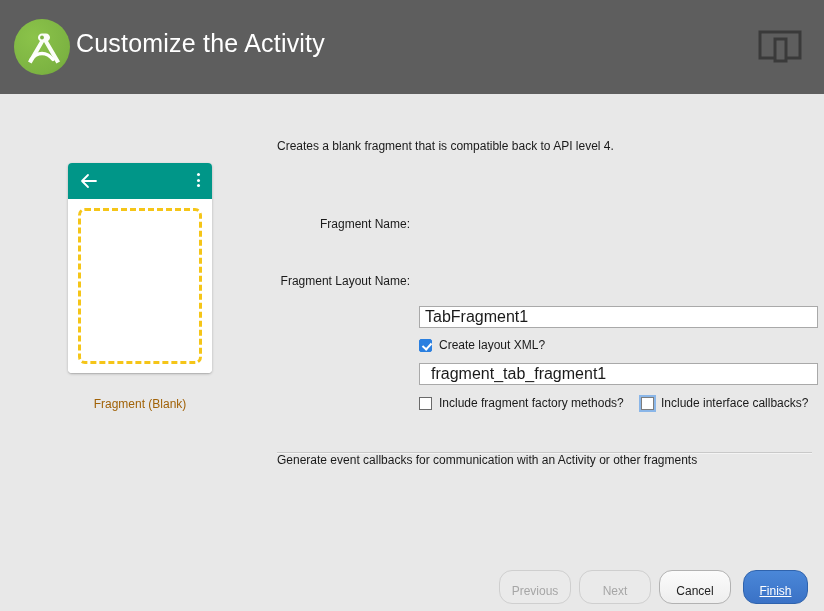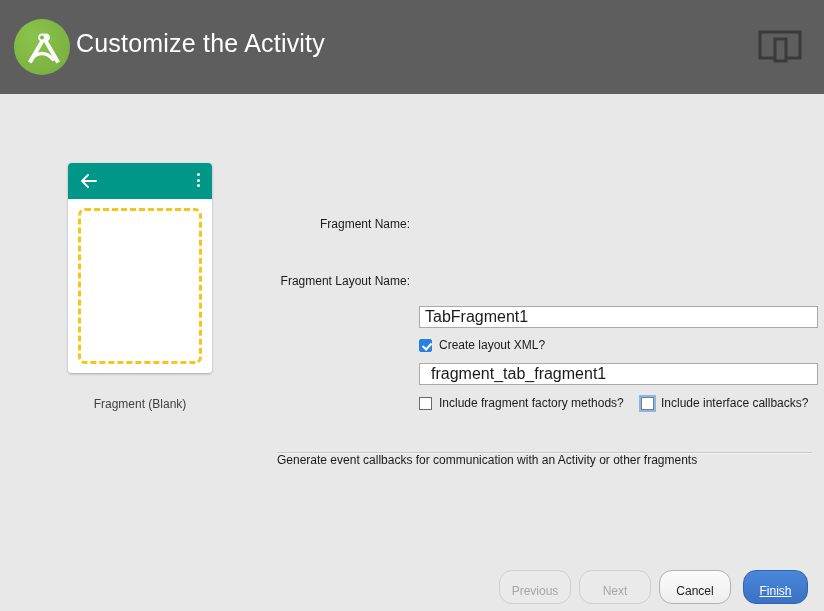--- a/index.html
+++ b/index.html
@@ -111,21 +111,21 @@
     border: 3px dashed #f5c518;
     border-radius: 7px;
     box-sizing: border-box;
   }
   .preview-caption {
     position: absolute;
     left: 0; top: 303px;
     width: 280px;
     text-align: center;
     font-size: 12px;
-    color: #404040;
+    color: #a16207;
   }
 
   
   .form-desc {
     position: absolute;
     left: 277px; top: 45px;
     font-size: 12px;
     color: #1a1a1a;
     white-space: nowrap;
   }
@@ -286,20 +286,21 @@
           <i></i>
           <i></i>
       </div>
     </div>
     <div class="preview-content">
       <div class="dashed-box"></div>
     </div>
   </div>
   <div class="preview-caption">Fragment (Blank)</div>
 
+  <div class="form-desc">Creates a blank fragment that is compatible back to API level 4.</div>
 
   <div class="field-label label-fragment-name">Fragment Name:</div>
   <input class="text-input input-fragment-name" type="text" value="TabFragment1" style="">
 
   <div class="checkrow cb-create-layout">
     <span class="checkbox checked"></span>
     <span class="check-label">Create layout XML?</span>
   </div>
 
   <div class="field-label label-layout-name">Fragment Layout Name:</div>

